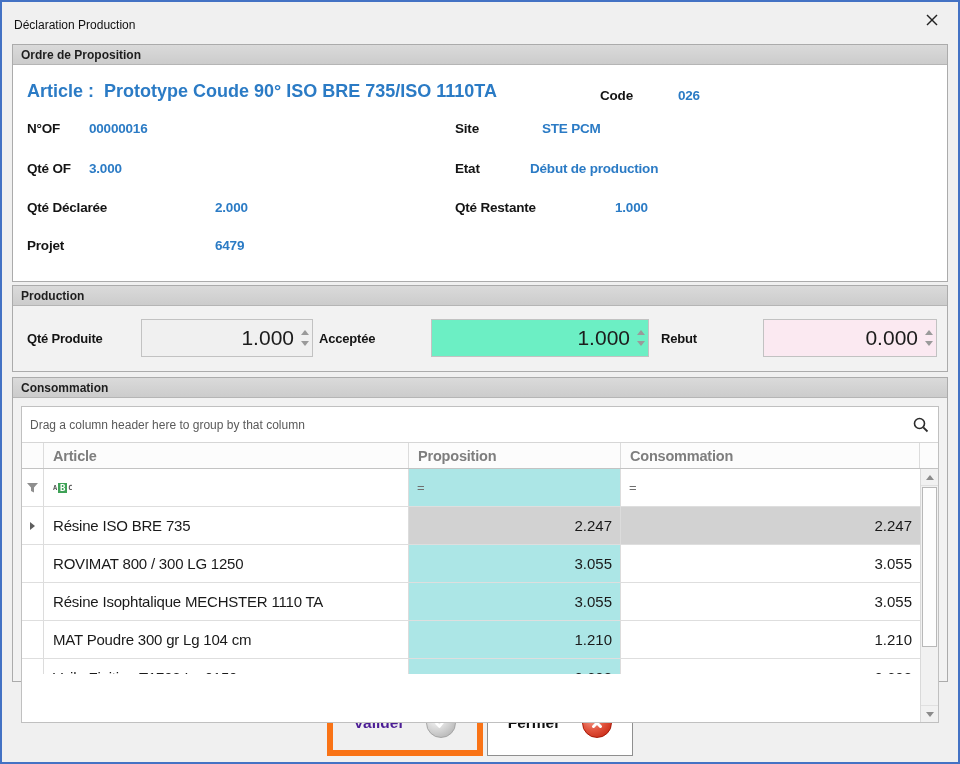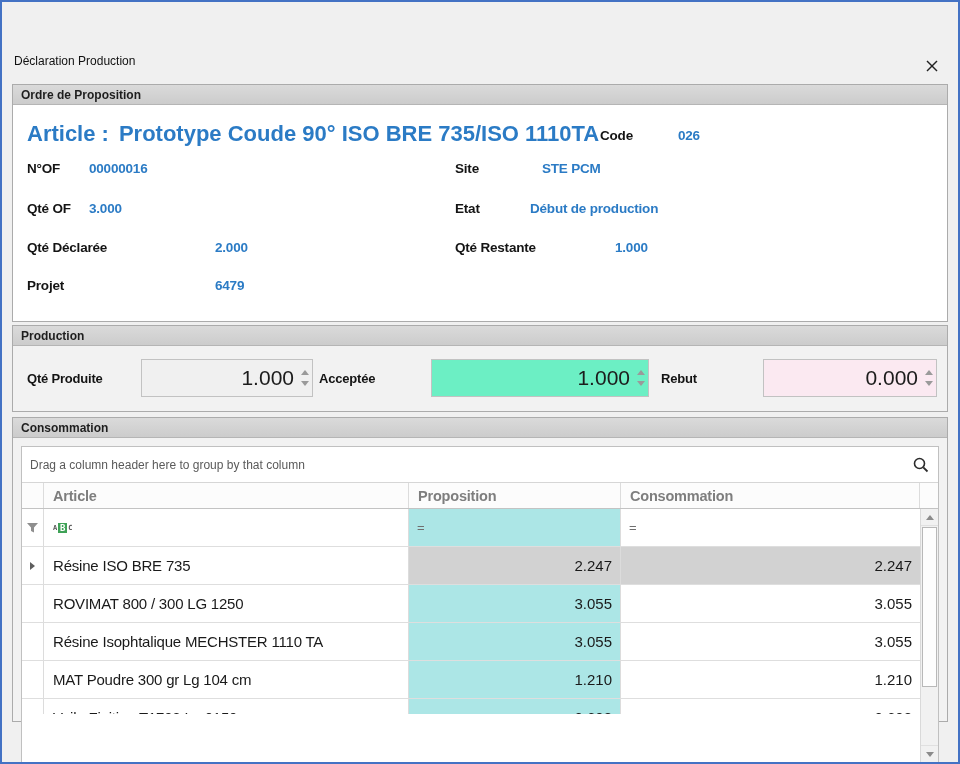--- a/index.html
+++ b/index.html
@@ -8,21 +8,21 @@
 
   .window {
     width:960px; height:764px;
     border:2px solid #4472C4;
     background:#F0F0F0;
     position:relative;
     overflow:hidden;
   }
 
   
-  .titlebar { height:30px; display:flex; align-items:flex-start; padding:12px 12px;margin-top:40px; }
+  .titlebar { height:30px; display:flex; align-items:flex-end; padding:0 12px; }
   .titlebar .title { font-size:12px; color:#111; }
   .close-btn { margin-left:auto; background:none; border:none; width:28px; height:24px;
     display:flex; align-items:center; justify-content:center; cursor:pointer; }
 
   .content { padding:0 10px; }
 
   
   .groupbox { border:1px solid #ABABAB; background:#F2F2F2; }
   .group-header {
     height:20px; background:linear-gradient(#DADADA,#CCCCCC);
@@ -30,21 +30,21 @@
     font-size:12px; font-weight:bold; color:#1E1E1E;
     display:flex; align-items:center; padding-left:8px;
   }
   .group-body { position:relative; }
 
   .of-group { margin-top:12px; }
   .of-body { height:216px; background:#FFFFFF; }
 
   .lbl { position:absolute; font-size:13.5px; font-weight:bold; color:#141414; letter-spacing:-0.2px; white-space:nowrap; }
   .val { position:absolute; font-size:13.5px; font-weight:bold; color:#2B7BC5; letter-spacing:-0.2px; white-space:nowrap; }
-  .article-line { position:absolute; left:14px; top:16px; font-size:22px; font-weight:bold; color:#2B7BC5; white-space:nowrap; }
+  .article-line { position:absolute; left:14px; top:16px; font-size:18px; font-weight:bold; color:#2B7BC5; white-space:nowrap; }
   .article-line .article-lbl { margin-right:10px; }
 
   
   .prod-group { margin-top:3px; }
   .prod-body { height:65px; background:#F2F2F2; }
   .prod-lbl { position:absolute; top:0; height:65px; display:flex; align-items:center;
     font-size:13px; color:#141414; letter-spacing:-0.2px; font-weight:600; }
   .spin-field { position:absolute; top:13px; height:38px; border:1px solid #C2C2C2;
     display:flex; align-items:center; }
   .spin-value { flex:1; text-align:right; font-size:21px; color:#1C1C1C; padding-right:4px; }

